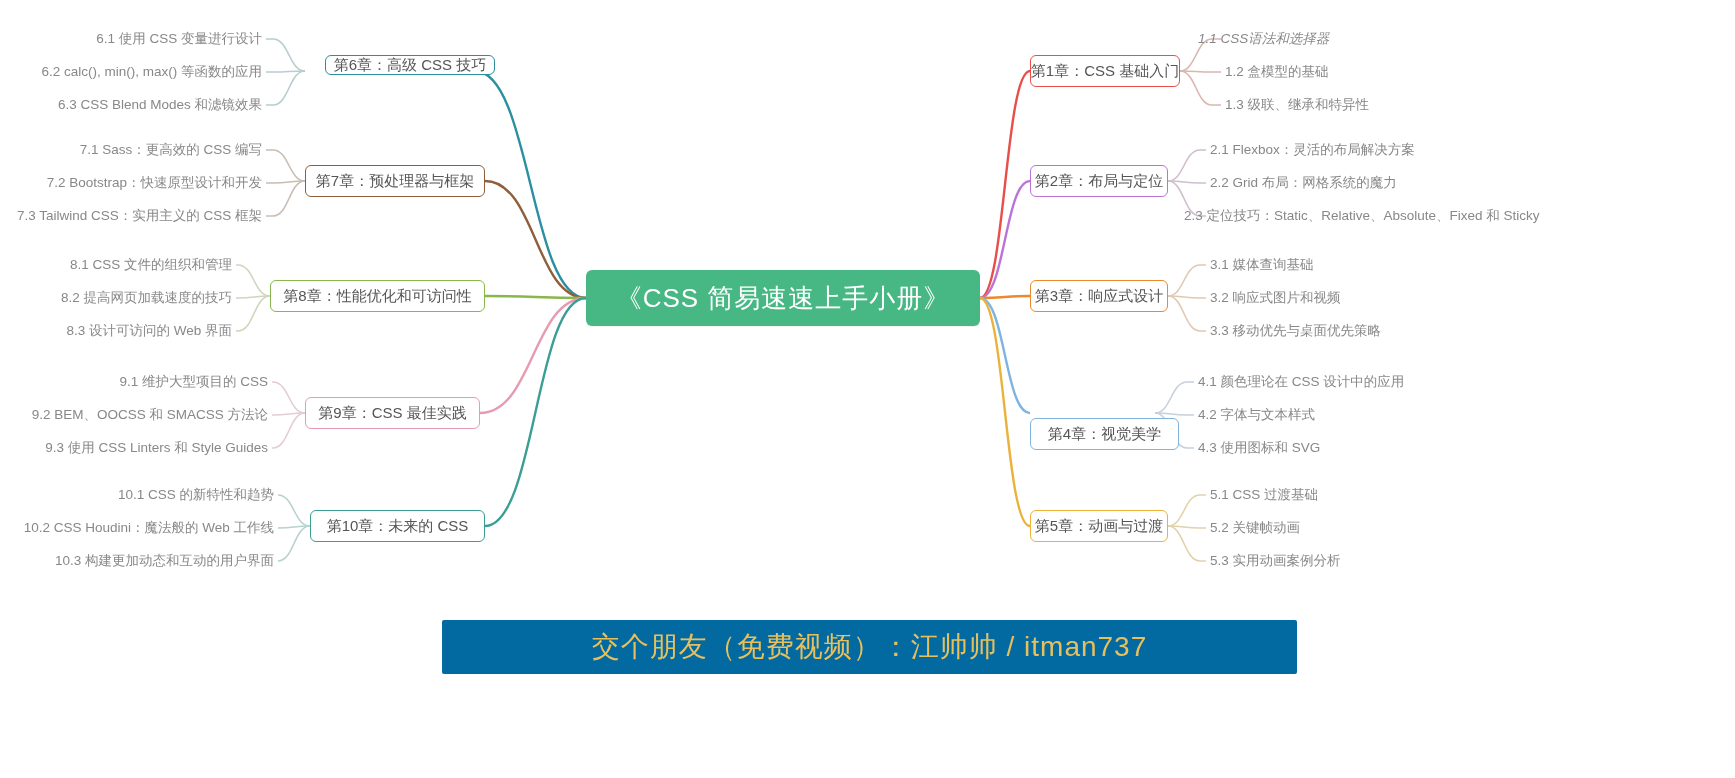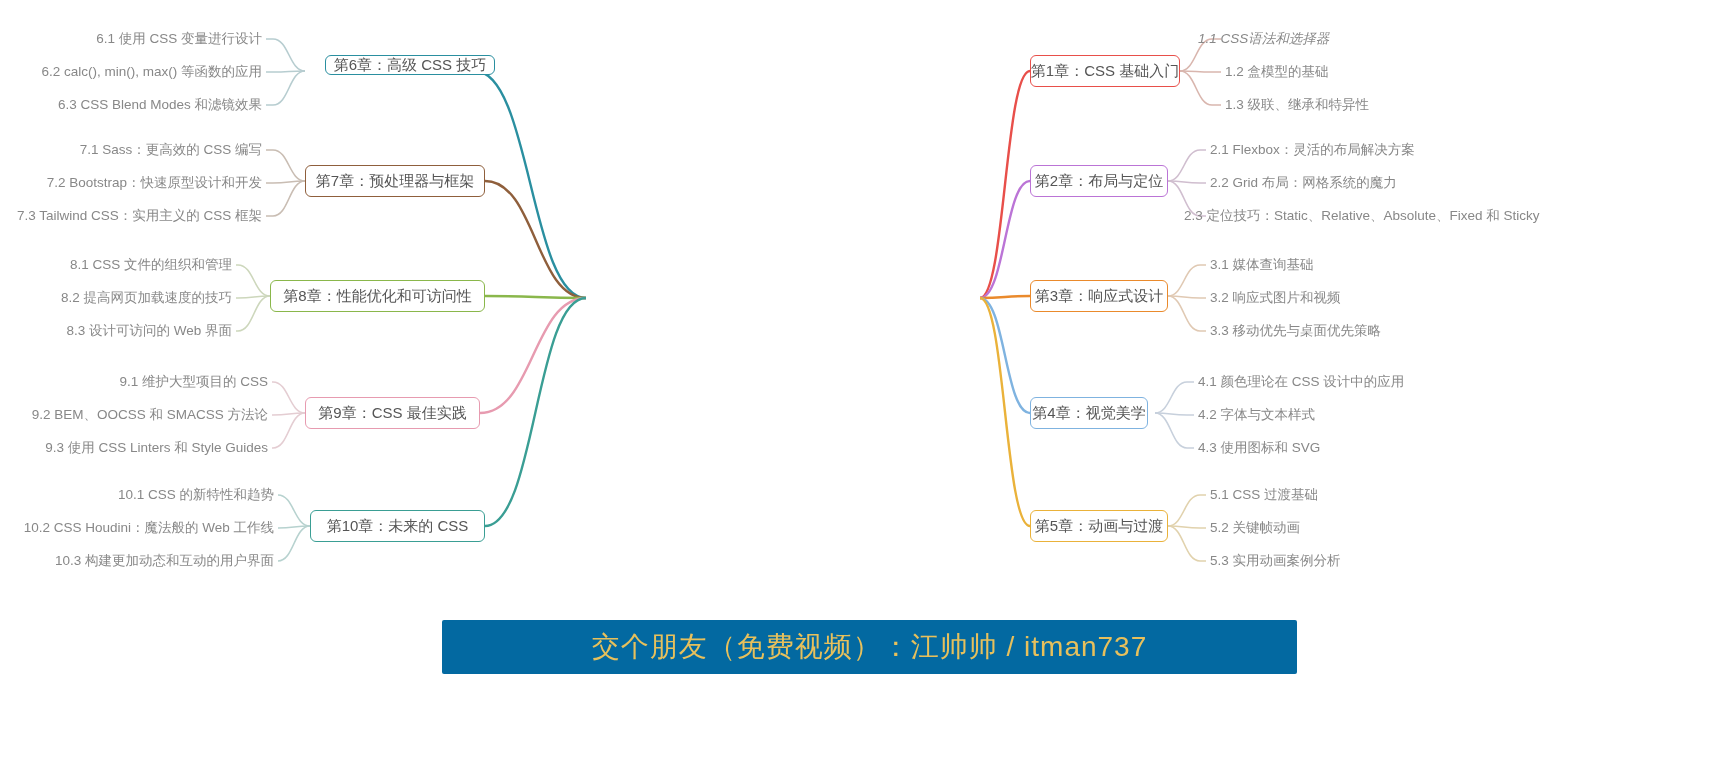--- a/index.html
+++ b/index.html
@@ -98,41 +98,44 @@
       <path d="M 586 298 C 533 298 533 413 480 413" stroke="#e79bb0" stroke-width="2.4" fill="none"></path>
       <path d="M 305 413 C 289 413 289 382 273 382 L 272 382" stroke="#e4cdd2" stroke-width="1.6" fill="none"></path>
       <path d="M 305 413 C 289 413 289 415 273 415 L 272 415" stroke="#e4cdd2" stroke-width="1.6" fill="none"></path>
       <path d="M 305 413 C 289 413 289 448 273 448 L 272 448" stroke="#e4cdd2" stroke-width="1.6" fill="none"></path>
       <path d="M 586 298 C 535.5 298 535.5 526 485 526" stroke="#3a9e94" stroke-width="2.4" fill="none"></path>
       <path d="M 310 526 C 294 526 294 495 278 495 L 278 495" stroke="#b7d2cf" stroke-width="1.6" fill="none"></path>
       <path d="M 310 526 C 294 526 294 528 278 528 L 278 528" stroke="#b7d2cf" stroke-width="1.6" fill="none"></path>
       <path d="M 310 526 C 294 526 294 561 278 561 L 278 561" stroke="#b7d2cf" stroke-width="1.6" fill="none"></path>
     </svg>
 
+  <div class="root-node">
+    <span>《CSS 简易速速上手小册》</span>
+  </div>
 
   <div id="chapters">
       <div class="chapter-node" style="left: 1030px; top: 55px; width: 150px; height: 32px; border: 1.6px solid rgb(232, 79, 74);">
         <span>第1章：CSS 基础入门</span>
       </div>
       <div class="leaf-node" style="left: 1198px; top: 30px; font-style: italic;">1.1 CSS语法和选择器</div>
       <div class="leaf-node" style="left: 1225px; top: 63px;">1.2 盒模型的基础</div>
       <div class="leaf-node" style="left: 1225px; top: 96px;">1.3 级联、继承和特异性</div>
       <div class="chapter-node" style="left: 1030px; top: 165px; width: 138px; height: 32px; border: 1.6px solid rgb(187, 116, 214);">
         <span>第2章：布局与定位</span>
       </div>
       <div class="leaf-node" style="left: 1210px; top: 141px;">2.1 Flexbox：灵活的布局解决方案</div>
       <div class="leaf-node" style="left: 1210px; top: 174px;">2.2 Grid 布局：网格系统的魔力</div>
       <div class="leaf-node" style="left: 1184px; top: 207px;">2.3 定位技巧：Static、Relative、Absolute、Fixed 和 Sticky</div>
       <div class="chapter-node" style="left: 1030px; top: 280px; width: 138px; height: 32px; border: 1.6px solid rgb(234, 138, 44);">
         <span>第3章：响应式设计</span>
       </div>
       <div class="leaf-node" style="left: 1210px; top: 256px;">3.1 媒体查询基础</div>
       <div class="leaf-node" style="left: 1210px; top: 289px;">3.2 响应式图片和视频</div>
       <div class="leaf-node" style="left: 1210px; top: 322px;">3.3 移动优先与桌面优先策略</div>
-      <div class="chapter-node" style="left: 1030px; top: 397px; width: 118px; height: 32px; border: 1.6px solid rgb(127, 179, 224);">
+      <div class="chapter-node" style="left: 1030px; top: 418px; width: 149px; height: 32px; border: 1.6px solid rgb(127, 179, 224);">
         <span>第4章：视觉美学</span>
       </div>
       <div class="leaf-node" style="left: 1198px; top: 373px;">4.1 颜色理论在 CSS 设计中的应用</div>
       <div class="leaf-node" style="left: 1198px; top: 406px;">4.2 字体与文本样式</div>
       <div class="leaf-node" style="left: 1198px; top: 439px;">4.3 使用图标和 SVG</div>
       <div class="chapter-node" style="left: 1030px; top: 510px; width: 138px; height: 32px; border: 1.6px solid rgb(234, 178, 58);">
         <span>第5章：动画与过渡</span>
       </div>
       <div class="leaf-node" style="left: 1210px; top: 486px;">5.1 CSS 过渡基础</div>
       <div class="leaf-node" style="left: 1210px; top: 519px;">5.2 关键帧动画</div>

